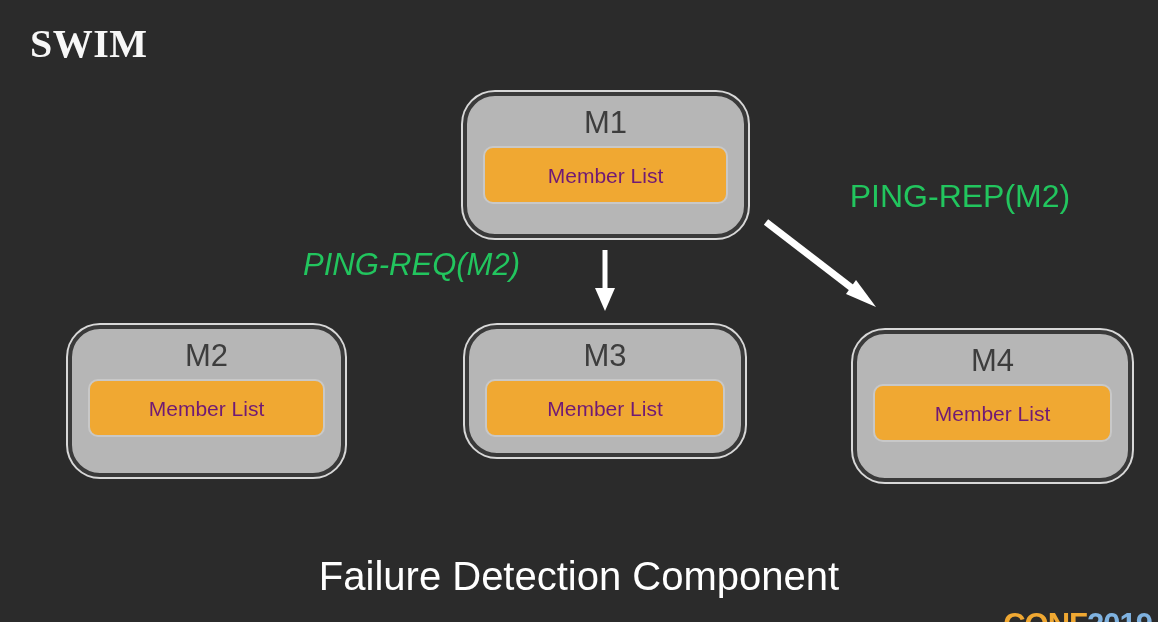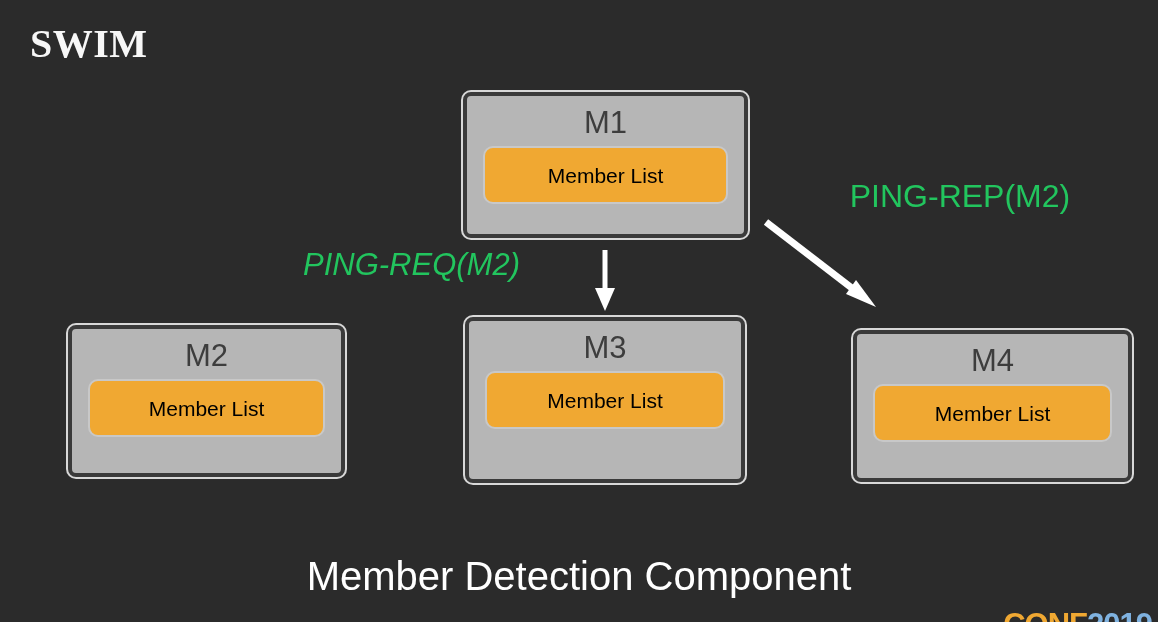--- a/index.html
+++ b/index.html
@@ -29,54 +29,54 @@
     letter-spacing: 0.5px;
     white-space: nowrap;
   }
 
   
   .node {
     position: absolute;
     box-sizing: border-box;
     background: #b6b6b6;
     border: 4px solid #3a3a3a;
-    border-radius: 8px;
+    border-radius: 32px;
     box-shadow: 0 0 0 2px #d8d8d8;
     display: flex;
     flex-direction: column;
     align-items: center;
     justify-content: flex-start;
   }
   .node-label {
     font-size: 31px;
     line-height: 1;
     color: #3d3d3d;
     margin-top: 11px;
     margin-bottom: 8px;
     white-space: nowrap;
   }
   .member-list {
     box-sizing: border-box;
     background: #f0a832;
     border: 2px solid #c8c8c8;
     border-radius: 10px;
-    color: #000000;
+    color: #701a75;
     font-size: 21px;
     line-height: 1;
     display: flex;
     align-items: center;
     justify-content: center;
     width: calc(100% - 32px);
     height: 58px;
     margin-bottom: 14px;
   }
 
   .node.n1 { left: 463px; top: 92px;  width: 285px; height: 146px; }
   .node.n2 { left: 68px;  top: 325px; width: 277px; height: 152px; }
-  .node.n3 { left: 465px; top: 317px; width: 280px; height: 166px; }
+  .node.n3 { left: 465px; top: 325px; width: 280px; height: 132px; }
   .node.n4 { left: 833px; top: 330px; width: 279px; height: 152px; margin-left: 20px; }
 
   
   .edge-label {
     position: absolute;
     color: #22c55e;
     white-space: pre;
     line-height: 1.08;
   }
   .edge-label.req {
@@ -170,19 +170,19 @@
     <div class="node-label">M4</div>
     <div class="member-list">Member List</div>
   </div>
 
   <div class="edge-label req">PING-REQ(M2)</div>
 
   <div class="edge-label rep">
     <div>PING-REP(M2)</div>
   </div>
 
-  <div class="caption">Member Detection Component</div>
+  <div class="caption">Failure Detection Component</div>
 
   <div class="watermark">
     <span class="wm-a">CONF</span><span class="wm-b">2019</span>
   </div>
 
 </div>
 
 </body></html>

